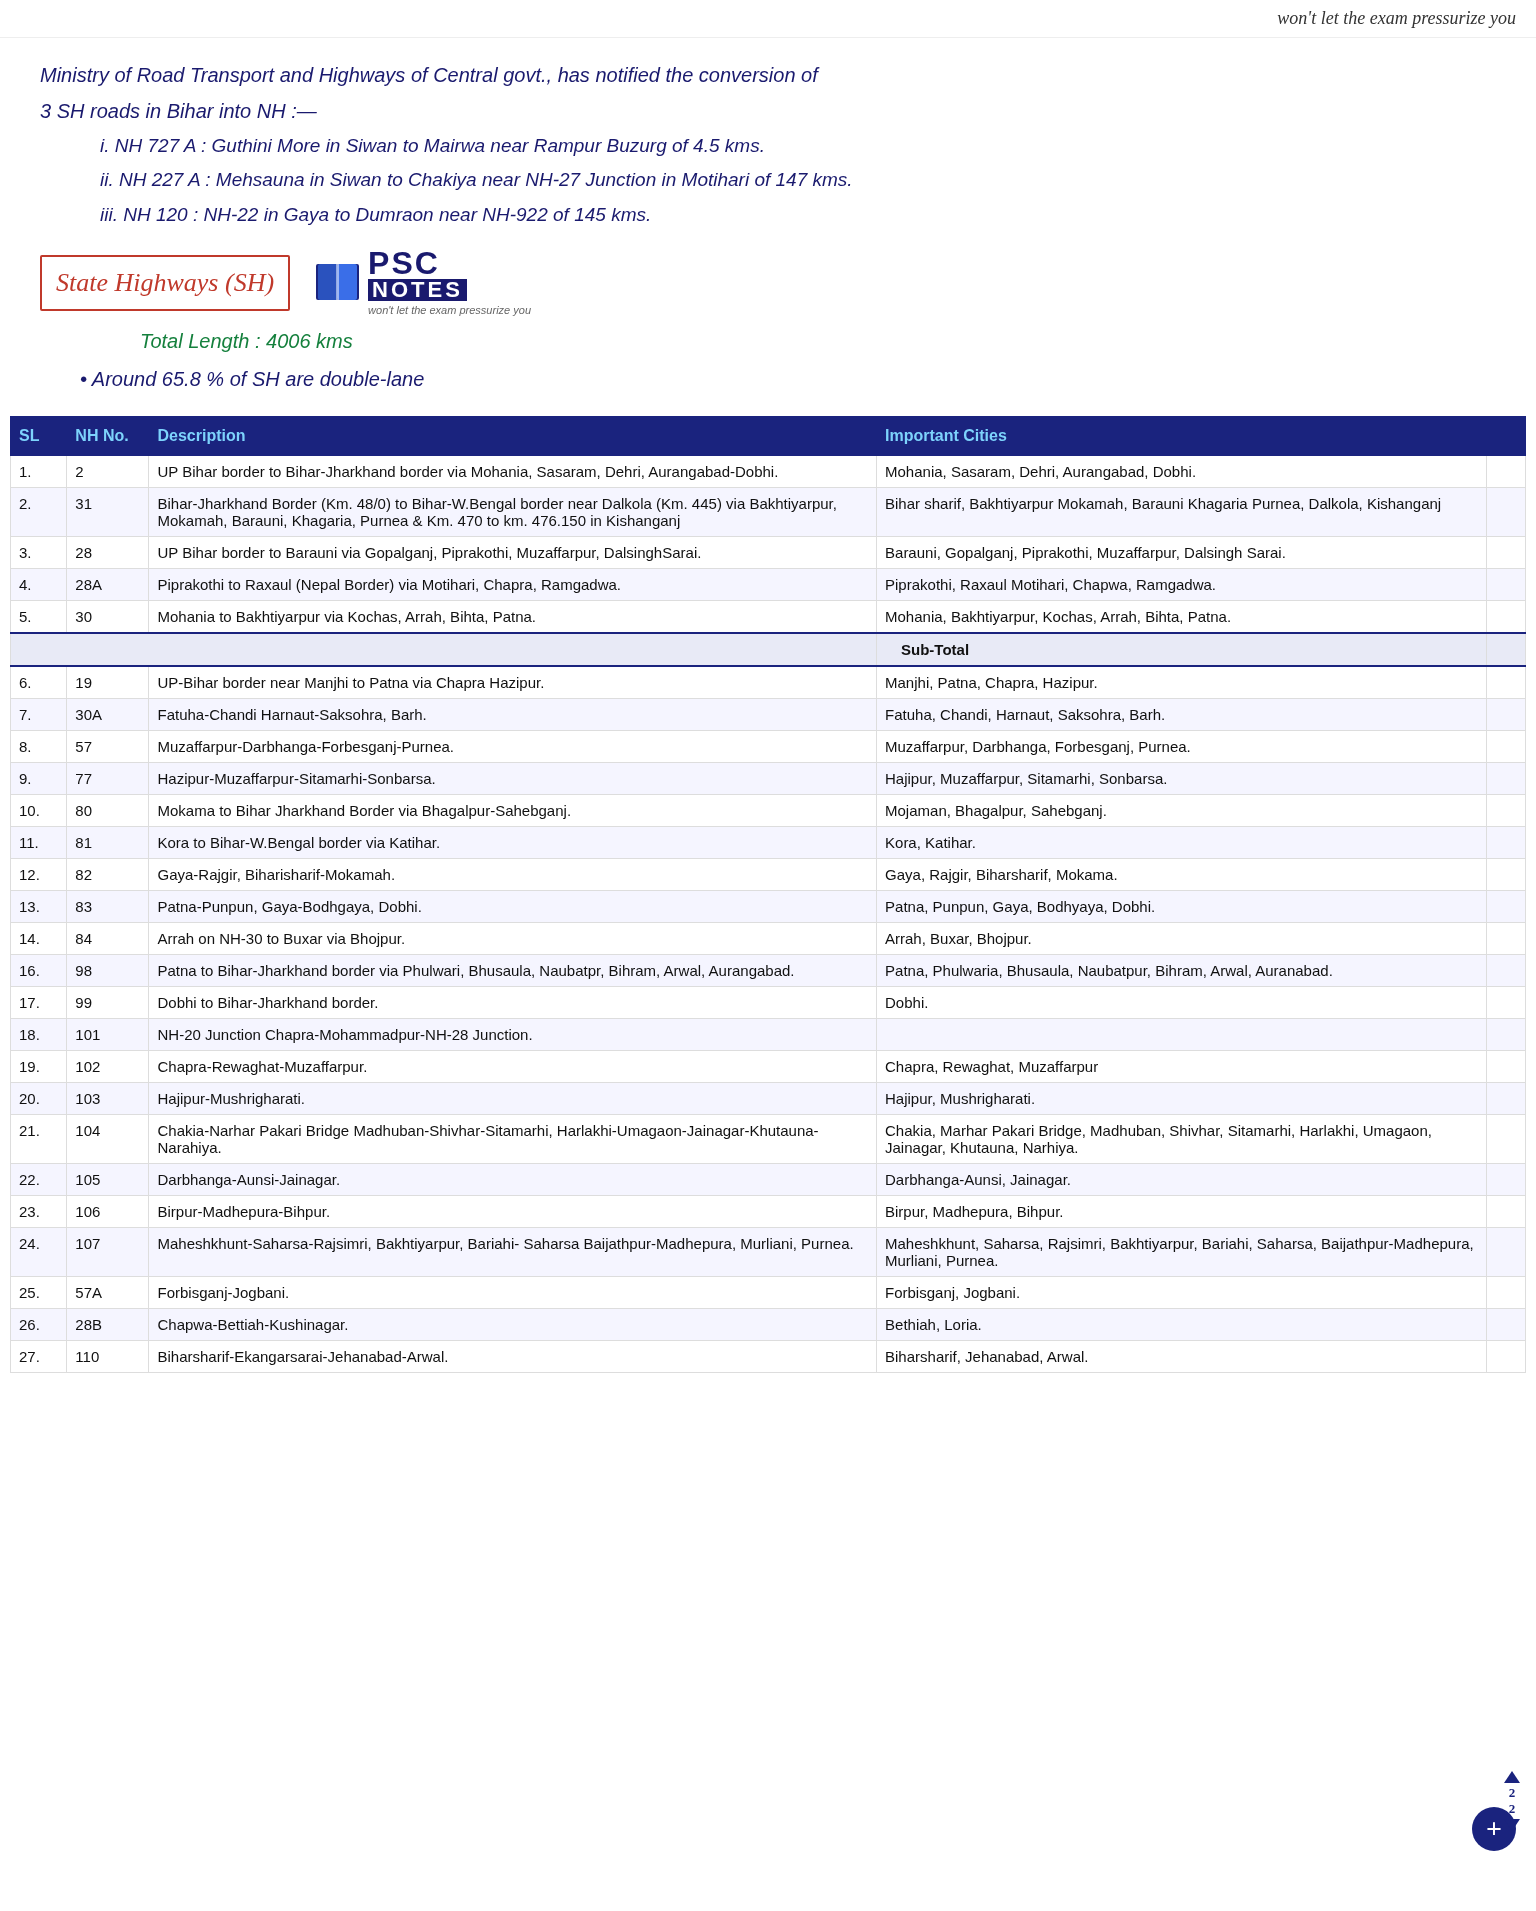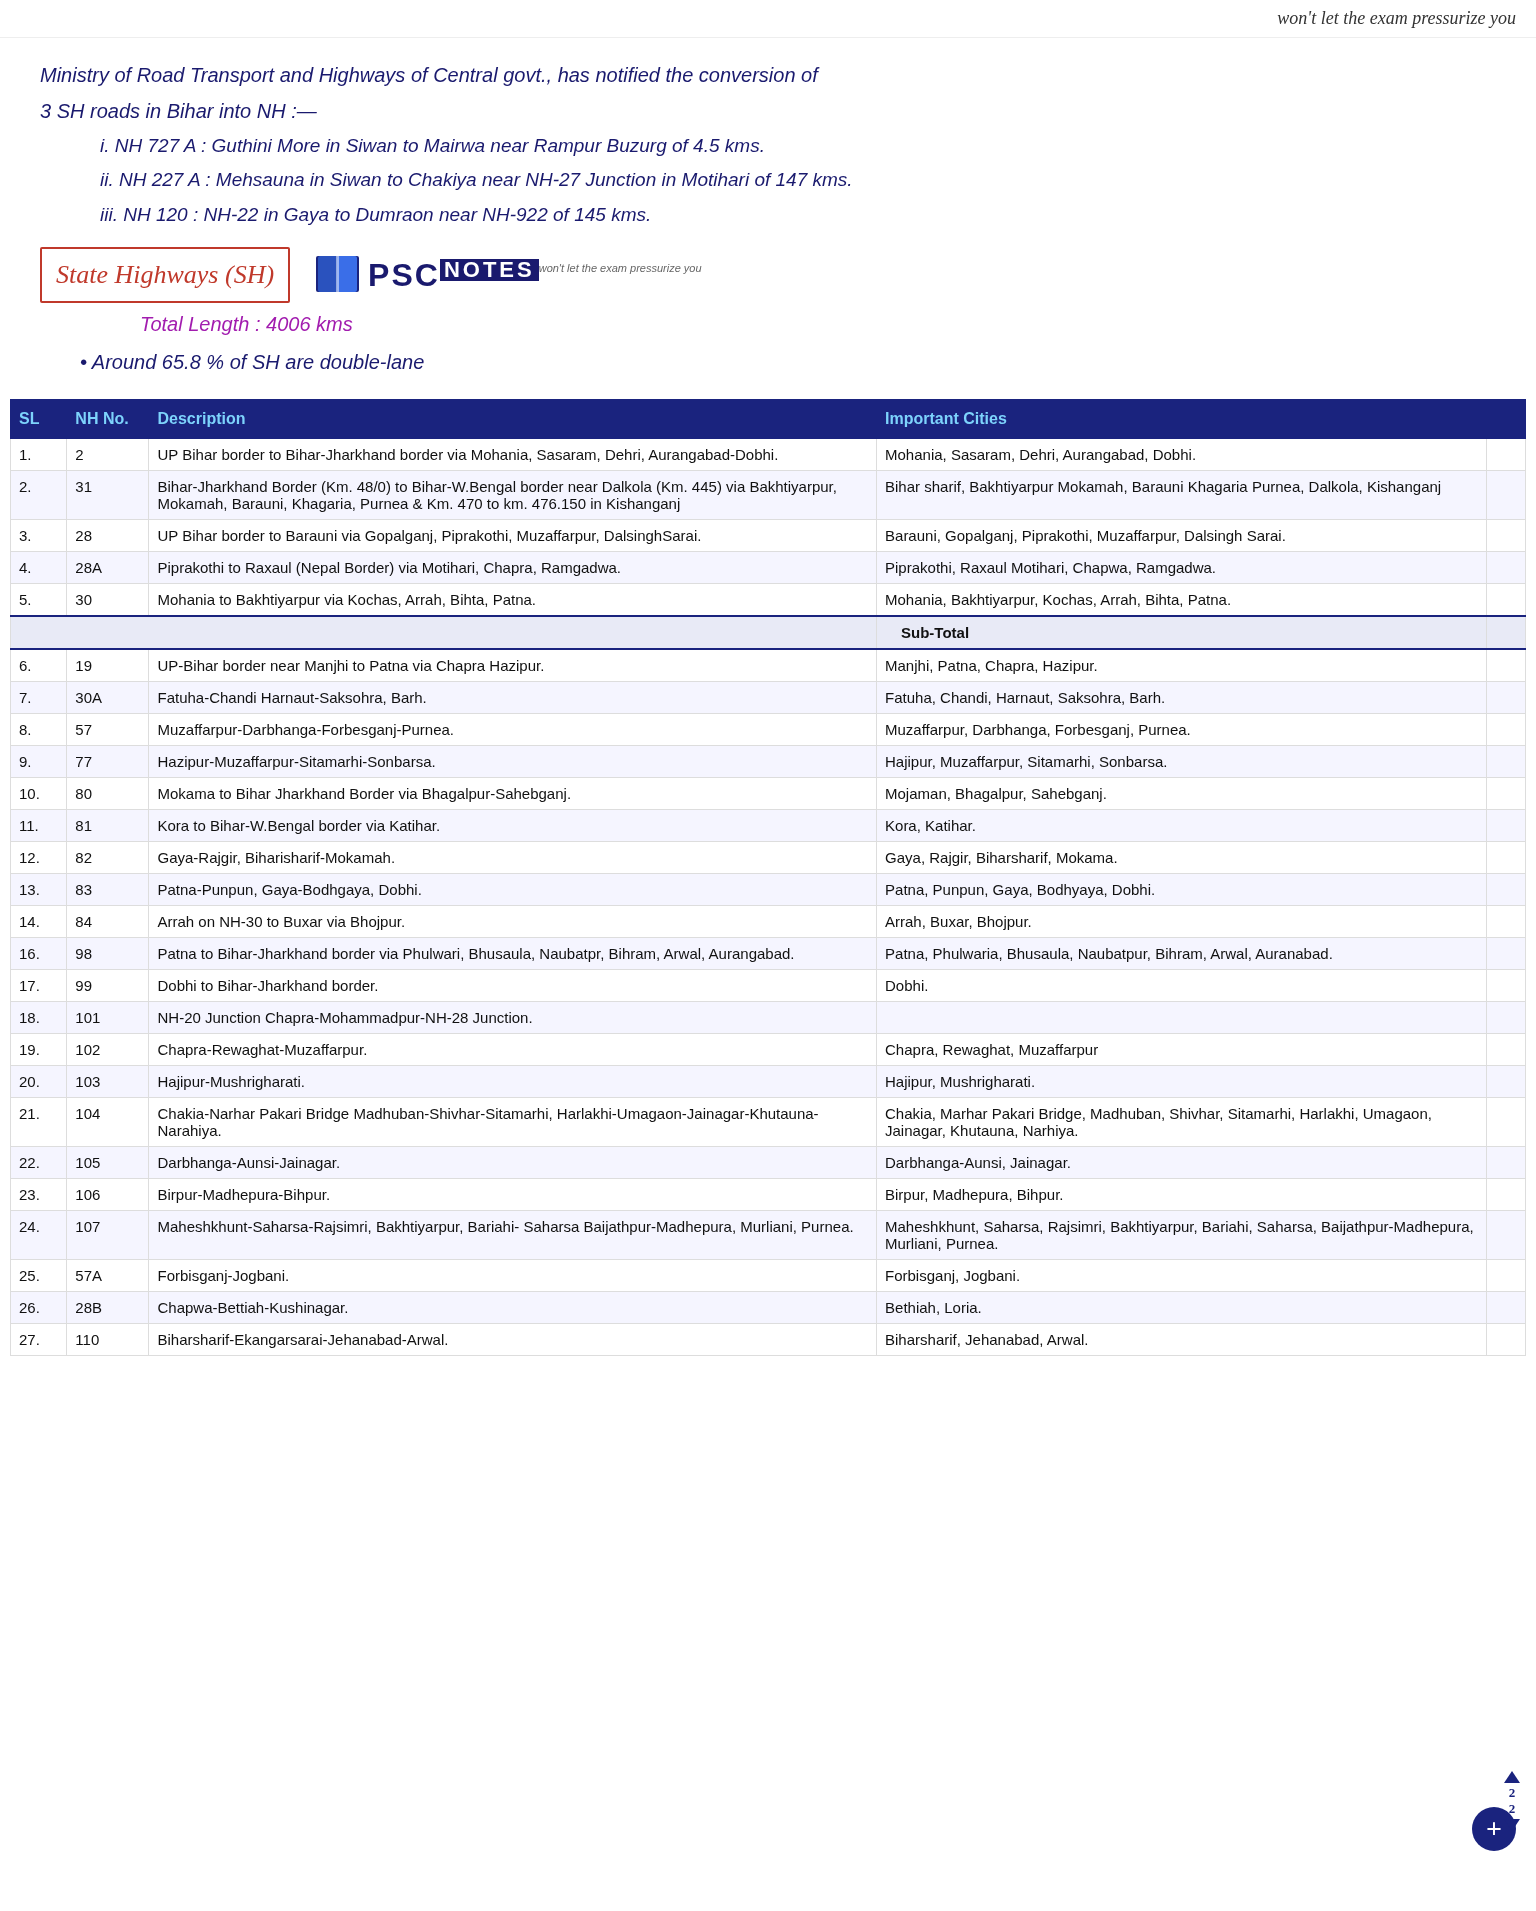--- a/index.html
+++ b/index.html
@@ -57,21 +57,21 @@
       font-size: 26px;
       font-style: italic;
       color: #c0392b;
       border: 2px solid #c0392b;
       padding: 4px 14px;
       border-radius: 2px;
       font-family: Liberation Serif, serif;
     }
     .psc-text-block {
       display: flex;
-      flex-direction: row;
+      flex-direction: column;
       align-items: flex-start;
     }
     .psc-big {
       font-size: 32px;
       font-weight: bold;
       color: #1a1a6e;
       letter-spacing: 2px;
       font-family: Arial, sans-serif;
       font-style: normal;
       line-height: 1;
@@ -91,21 +91,21 @@
     .psc-tagline {
       font-size: 11px;
       color: #666;
       font-style: italic;
       font-family: Arial;
     }
 
     .hw-total {
       font-size: 20px;
       font-style: italic;
-      color: #a21caf;
+      color: #15803d;
       margin-left: 100px;
       margin-top: 4px;
     }
     .hw-bullet {
       font-size: 20px;
       font-style: italic;
       color: #1a1a6e;
       margin-left: 40px;
       margin-top: 4px;
     }

